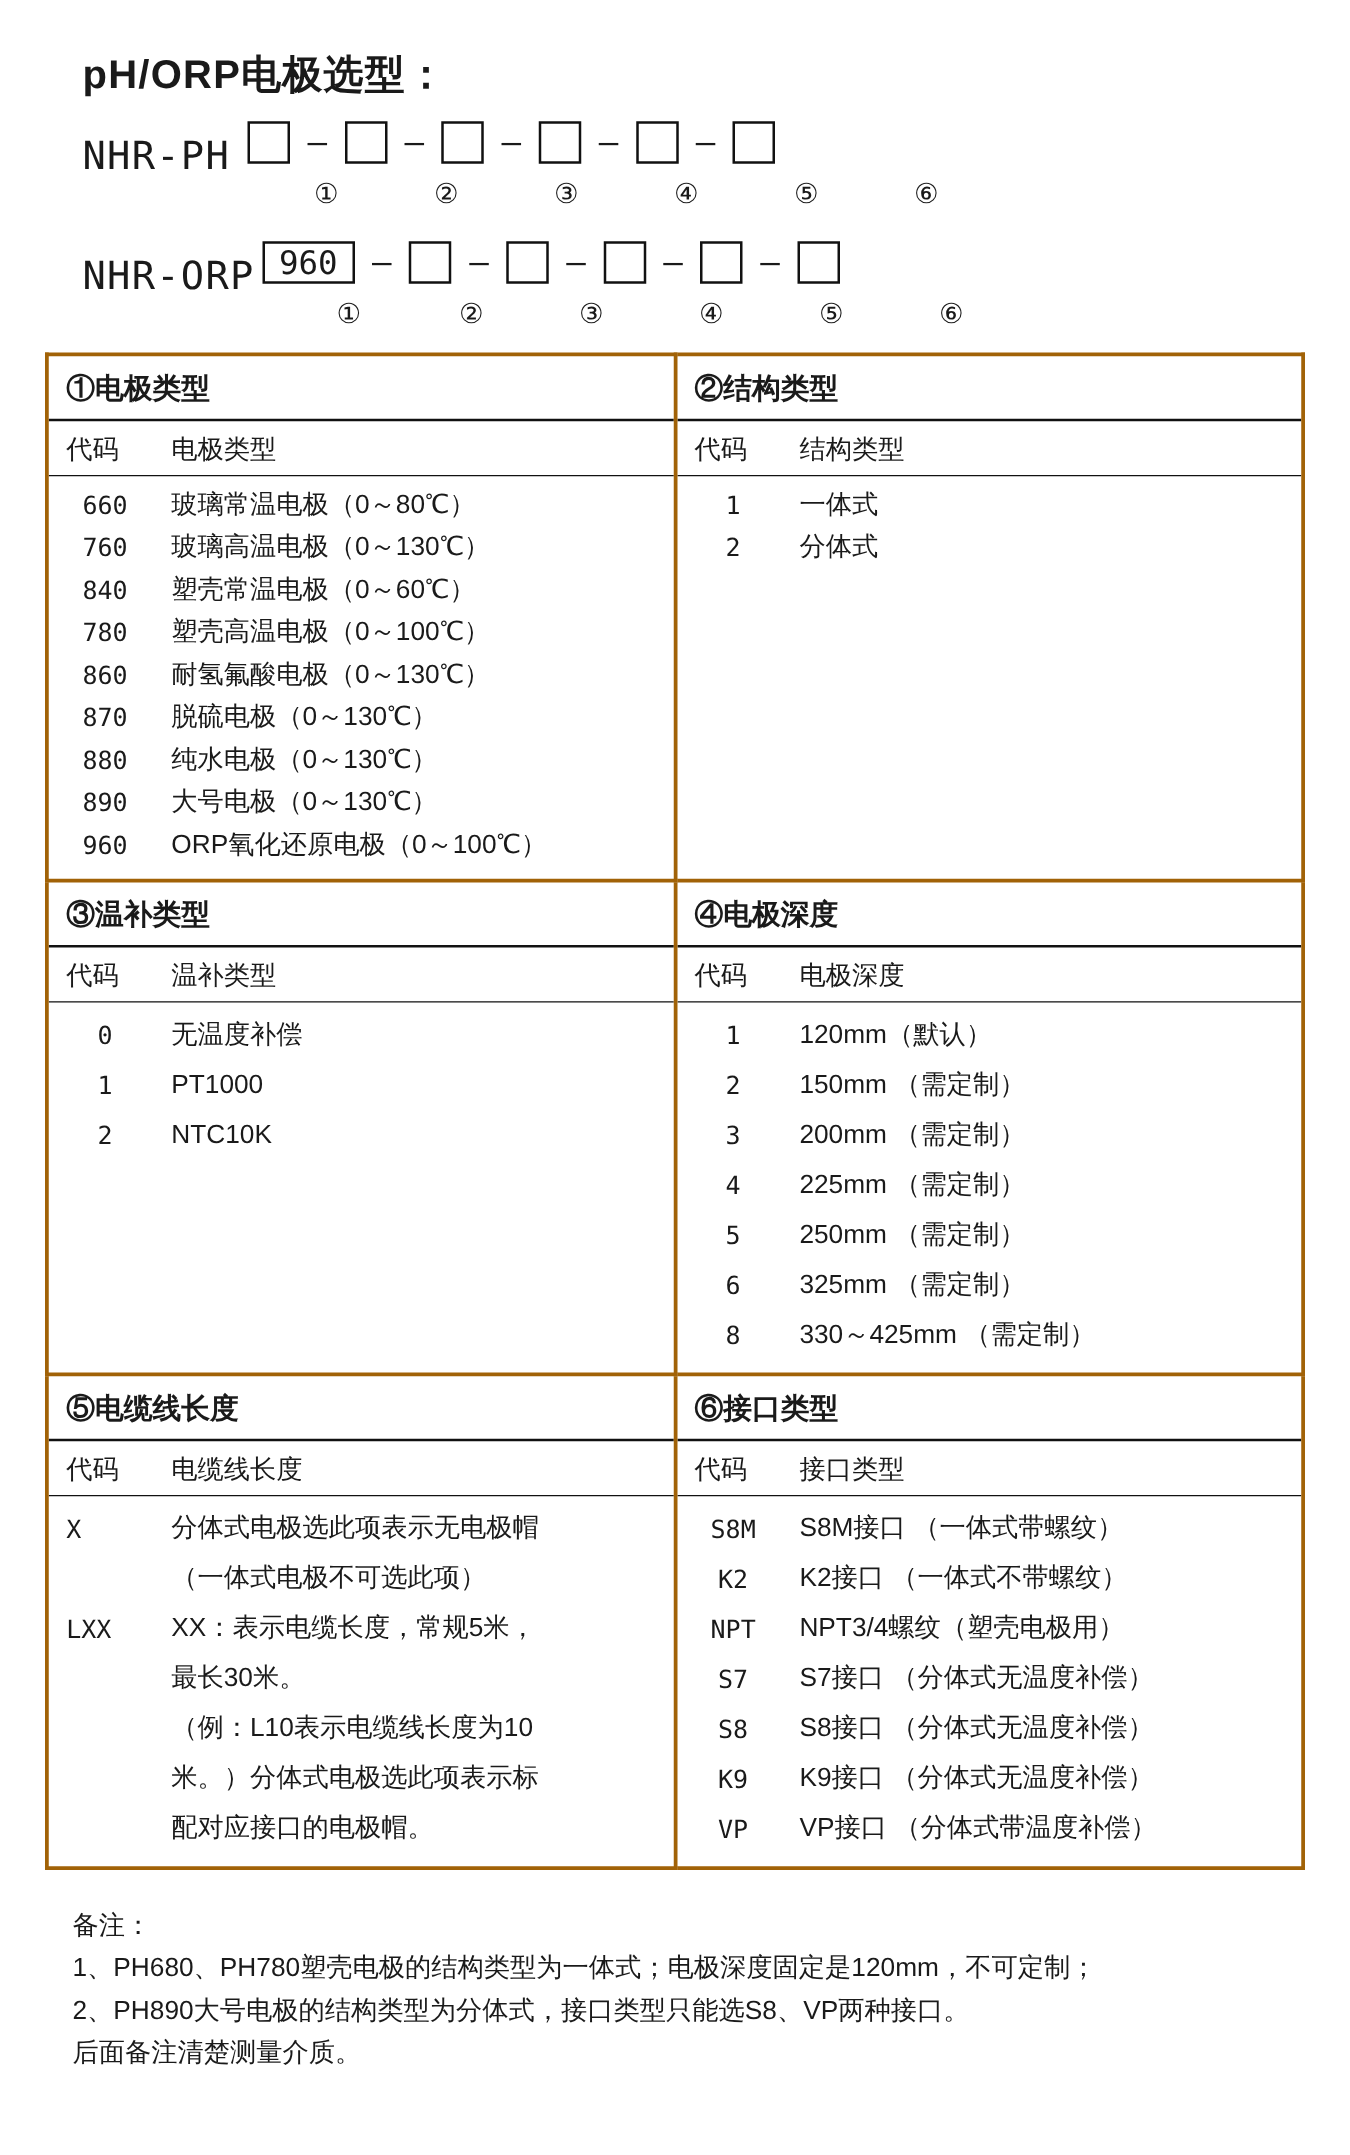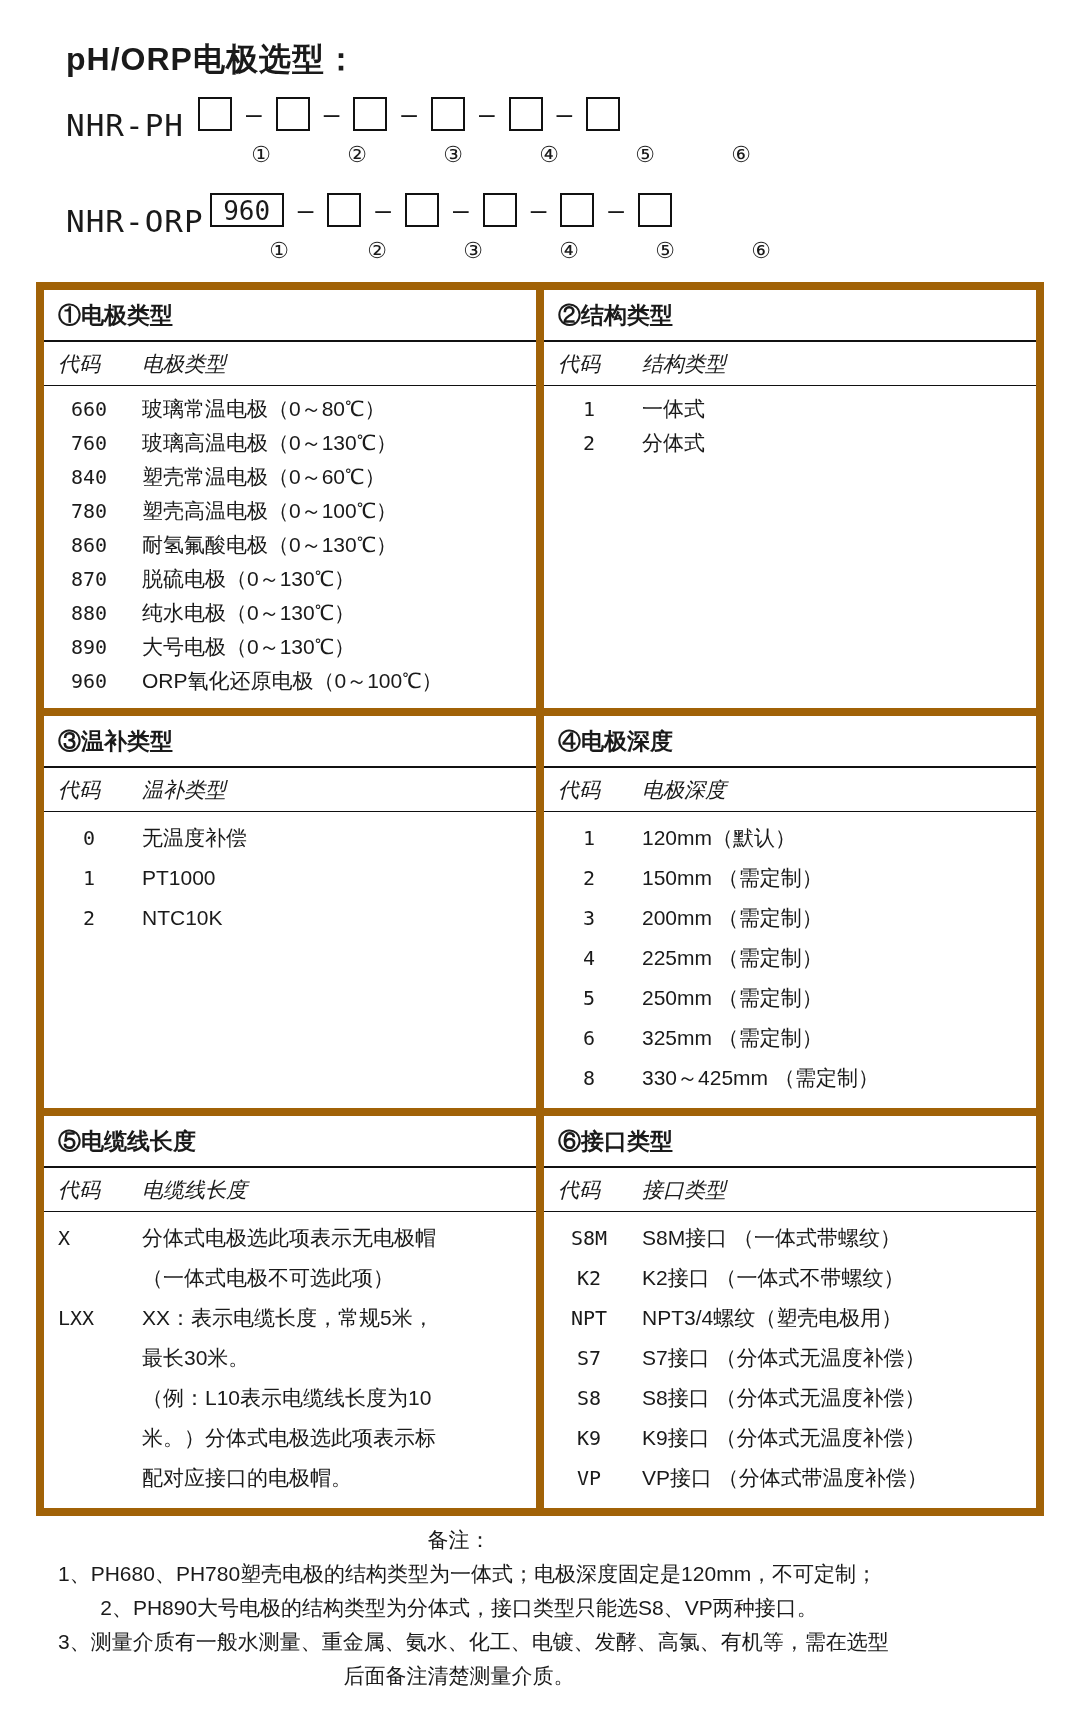--- a/index.html
+++ b/index.html
@@ -79,36 +79,35 @@
   }
 
   
   table.main {
     border-collapse: collapse;
     width: 1008px;
     margin: 14px 0 0 0;
     table-layout: fixed;
   }
   table.main > tbody > tr > td {
-    border: 8px solid #a16207;
+    border: 3px solid #a16207;
     vertical-align: top;
     padding: 0;
   }
   .hdr {
     font-size: 23px;
     font-weight: bold;
     padding: 10px 14px 9px 14px;
     border-bottom: 2px solid #111;
   }
   .subhdr {
     font-size: 21px;
     padding: 8px 26px 7px 14px;
     border-bottom: 1px solid #111;
     display: flex;
-    font-style: italic;
   }
   .col-code {
     width: 84px;
     flex: 0 0 84px;
   }
   .cell-body {
     padding: 6px 0 10px 0;
   }
   .line {
     display: flex;
@@ -145,24 +144,23 @@
     flex: 0 0 84px;
     line-height: 40px;
   }
   .multi .val {
     flex: 1 1 auto;
     line-height: 40px;
   }
 
   
   .notes {
-    margin: 7px 0 0 22px;
+    margin: 28px 0 0 22px;
     font-size: 21px;
     line-height: 34px;
-    text-align: center;
   }
   .notes div {
     white-space: nowrap;
   }
 </style>
 </head>
 <body>
 
 <div class="page">
 
@@ -423,17 +421,16 @@
           </div>
         </td>
       </tr>
     </tbody>
   </table>
 
   <div class="notes">
     <div>备注：</div>
     <div>1、PH680、PH780塑壳电极的结构类型为一体式；电极深度固定是120mm，不可定制；</div>
     <div>2、PH890大号电极的结构类型为分体式，接口类型只能选S8、VP两种接口。</div>
-    <div>3、测量介质有一般水测量、重金属、氨水、化工、电镀、发酵、高氯、有机等，需在选型</div>
     <div>后面备注清楚测量介质。</div>
   </div>
 
 </div>
 
 </body></html>

